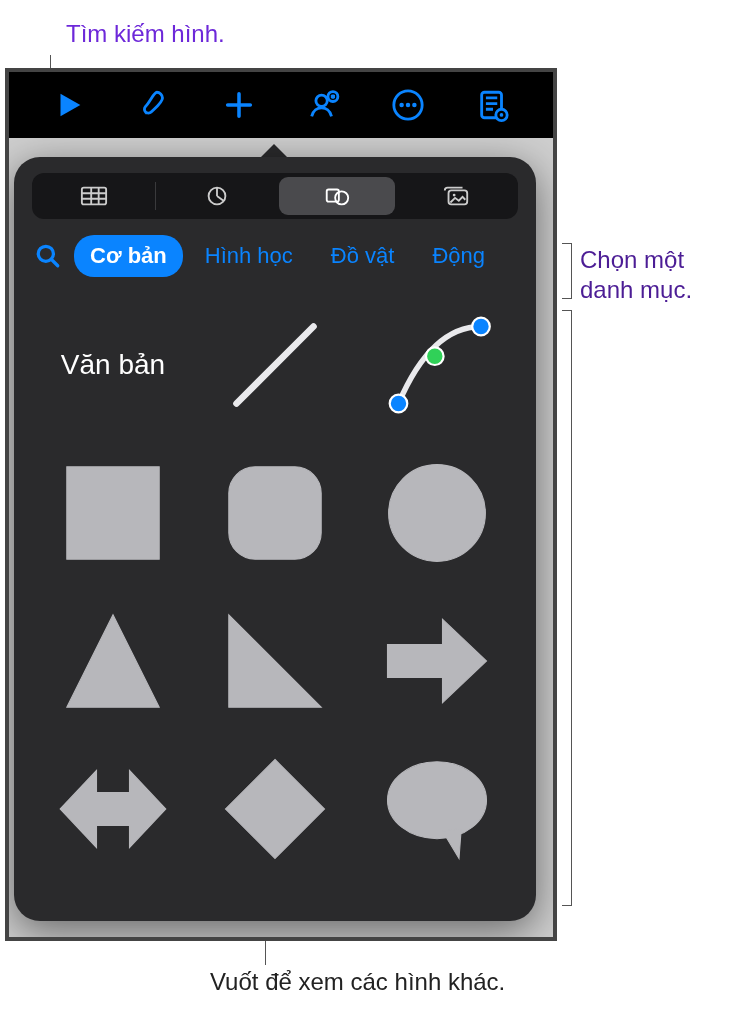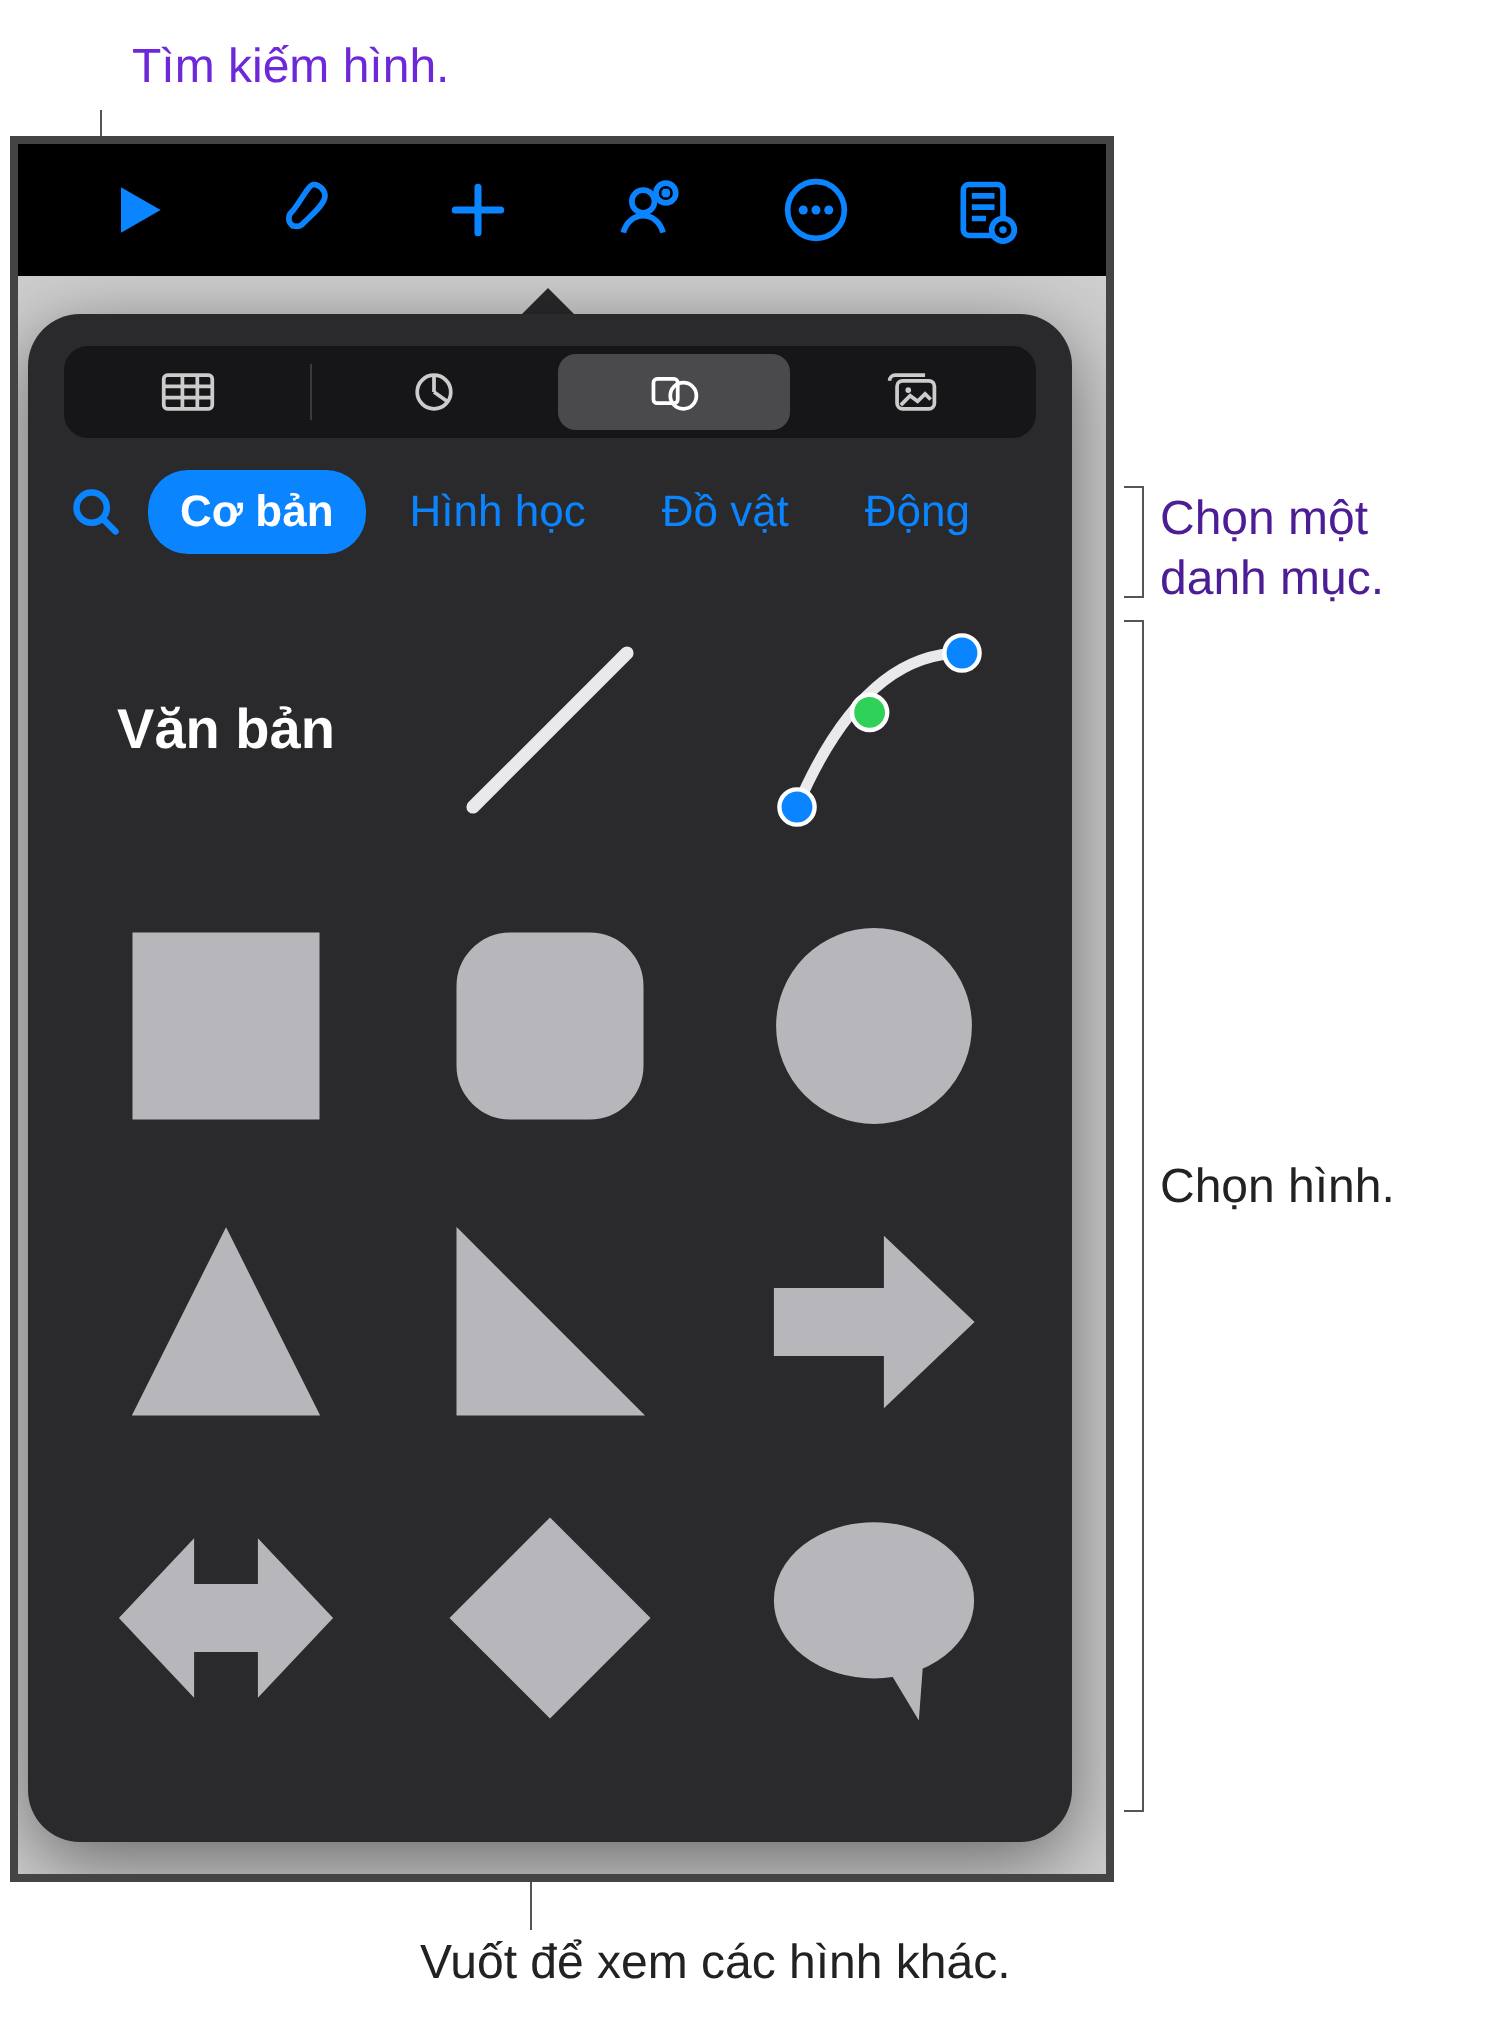--- a/index.html
+++ b/index.html
@@ -37,40 +37,39 @@
   .seg svg { width:28px; height:24px; }
 
   .cat-row { display:flex; align-items:center; gap:6px; padding:6px 8px 10px 14px; overflow:hidden; white-space:nowrap;}
   .search-btn { width:40px; height:40px; display:flex; align-items:center; justify-content:center; color:#0a84ff; }
   .search-btn svg{width:26px;height:26px;}
   .cat { font-size:22px; color:#0a84ff; padding:8px 16px; border-radius:20px; }
   .cat.active { background:#0a84ff; color:#fff; font-weight:600; }
 
   .shape-grid { display:grid; grid-template-columns: repeat(3, 1fr); gap:28px 24px; padding:18px 30px 30px; }
   .shape-cell { height:120px; display:flex; align-items:center; justify-content:center; }
-  .shape-cell .txt { color:#fff; font-size:28px; font-weight:700; }
+  .shape-cell .txt { color:#fff; font-size:28px; font-weight:400; }
   .shape-cell .sh { fill:#b7b7bb; stroke:#b7b7bb; }
   .shape-cell svg { width:110px; height:110px; overflow:visible; }
 </style>
 </head>
 <body>
 
 <div class="canvas">
 
   <div class="callout-top">Tìm kiếm hình.</div>
   <div class="callout-top-line"></div>
 
   <div class="callout-bracket1"></div>
   <div class="callout-r1">
     <span>Chọn một</span><br>
     <span>danh mục.</span>
   </div>
 
   <div class="callout-bracket2"></div>
-  <div class="callout-r2">Chọn hình.</div>
 
   <div class="callout-bot-line"></div>
   <div class="callout-bot">Vuốt để xem các hình khác.</div>
 
   <div class="phone-frame">
     <div class="phone-top">
       <span class="top-icon">
         <svg viewBox="0 0 24 24">
             <path fill="currentColor" d="M6 4l14 8-14 8z"></path>
           </svg>

